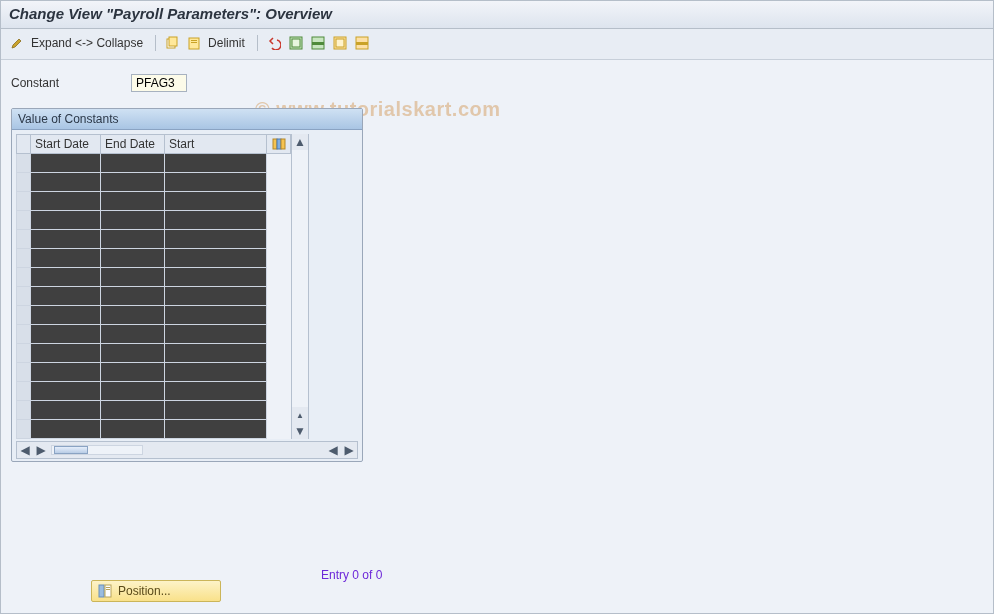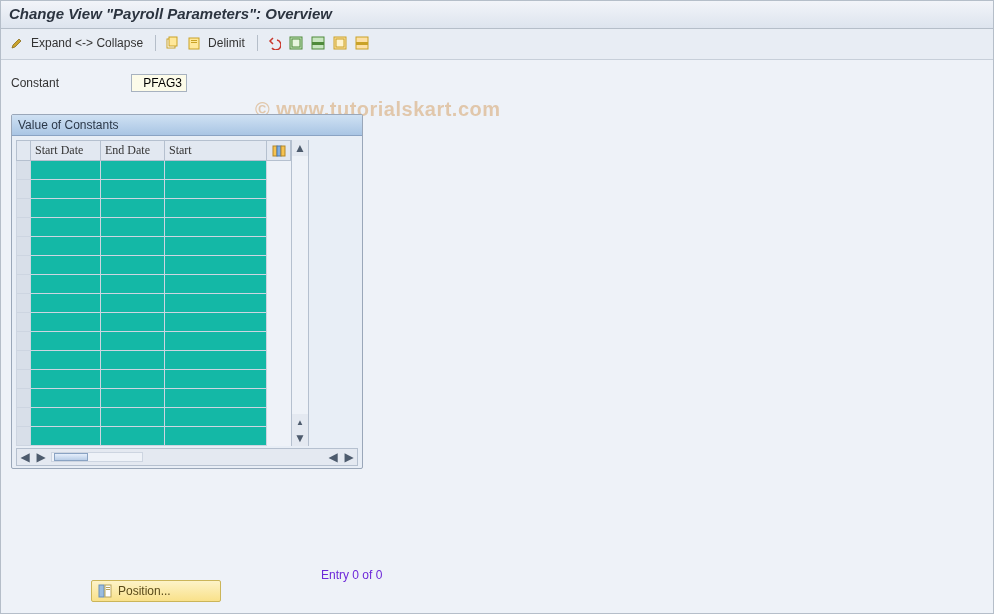--- a/index.html
+++ b/index.html
@@ -45,50 +45,49 @@
     cursor:default;
     color:#333;
   }
   .sep { width: 1px; height: 16px; background:#b5bec9; margin:0 4px; }
   .content {
     padding: 10px 10px 0 10px;
     position:relative;
     height: calc(100% - 28px - 32px);
     overflow:hidden;
   }
-  .field-row { display:flex; align-items:center; margin-bottom:22px; margin-top:4px;}
+  .field-row { display:flex; align-items:center; margin-bottom:16px; margin-top:4px;}
   .field-label { width: 120px; color:#333; }
   .field-value {
     border:1px solid #a7b2c0;
     background:#fcfbe9;
     padding:1px 4px;
     width: 56px;
     height:18px;
-    text-align:right;
+    text-align:left;
   }
   .panel {
     width: 352px;
     border: 1px solid #9aa7b9;
     background: #e8eef6;
     border-radius:2px;
     position:relative;
   }
   .panel-header {
     background: linear-gradient(to bottom,#cfe1f3,#a9c5e4);
     border-bottom:1px solid #8aa3c3;
     padding:3px 6px;
     color:#2b3848;
   }
   .grid-wrap { position:relative; padding:4px 4px 2px 4px; }
   .grid-container { display:flex; }
   .grid-table {
     border-collapse:collapse;
-    background:#14b8a6;
+    background:#404040;
     table-layout:fixed;
-    font-family:Liberation Serif, serif;
   }
   .rowhead { width:14px; background:#d8dfe9; border:1px solid #b5c0cf;}
   .grid-table th {
     background:#e2e8f1; border:1px solid #b5c0cf;
     font-weight:normal; text-align:left; padding:2px 4px;
     color:#333;
   }
   .grid-table td {
     border:1px solid #cdd5e1; height:19px;
   }

